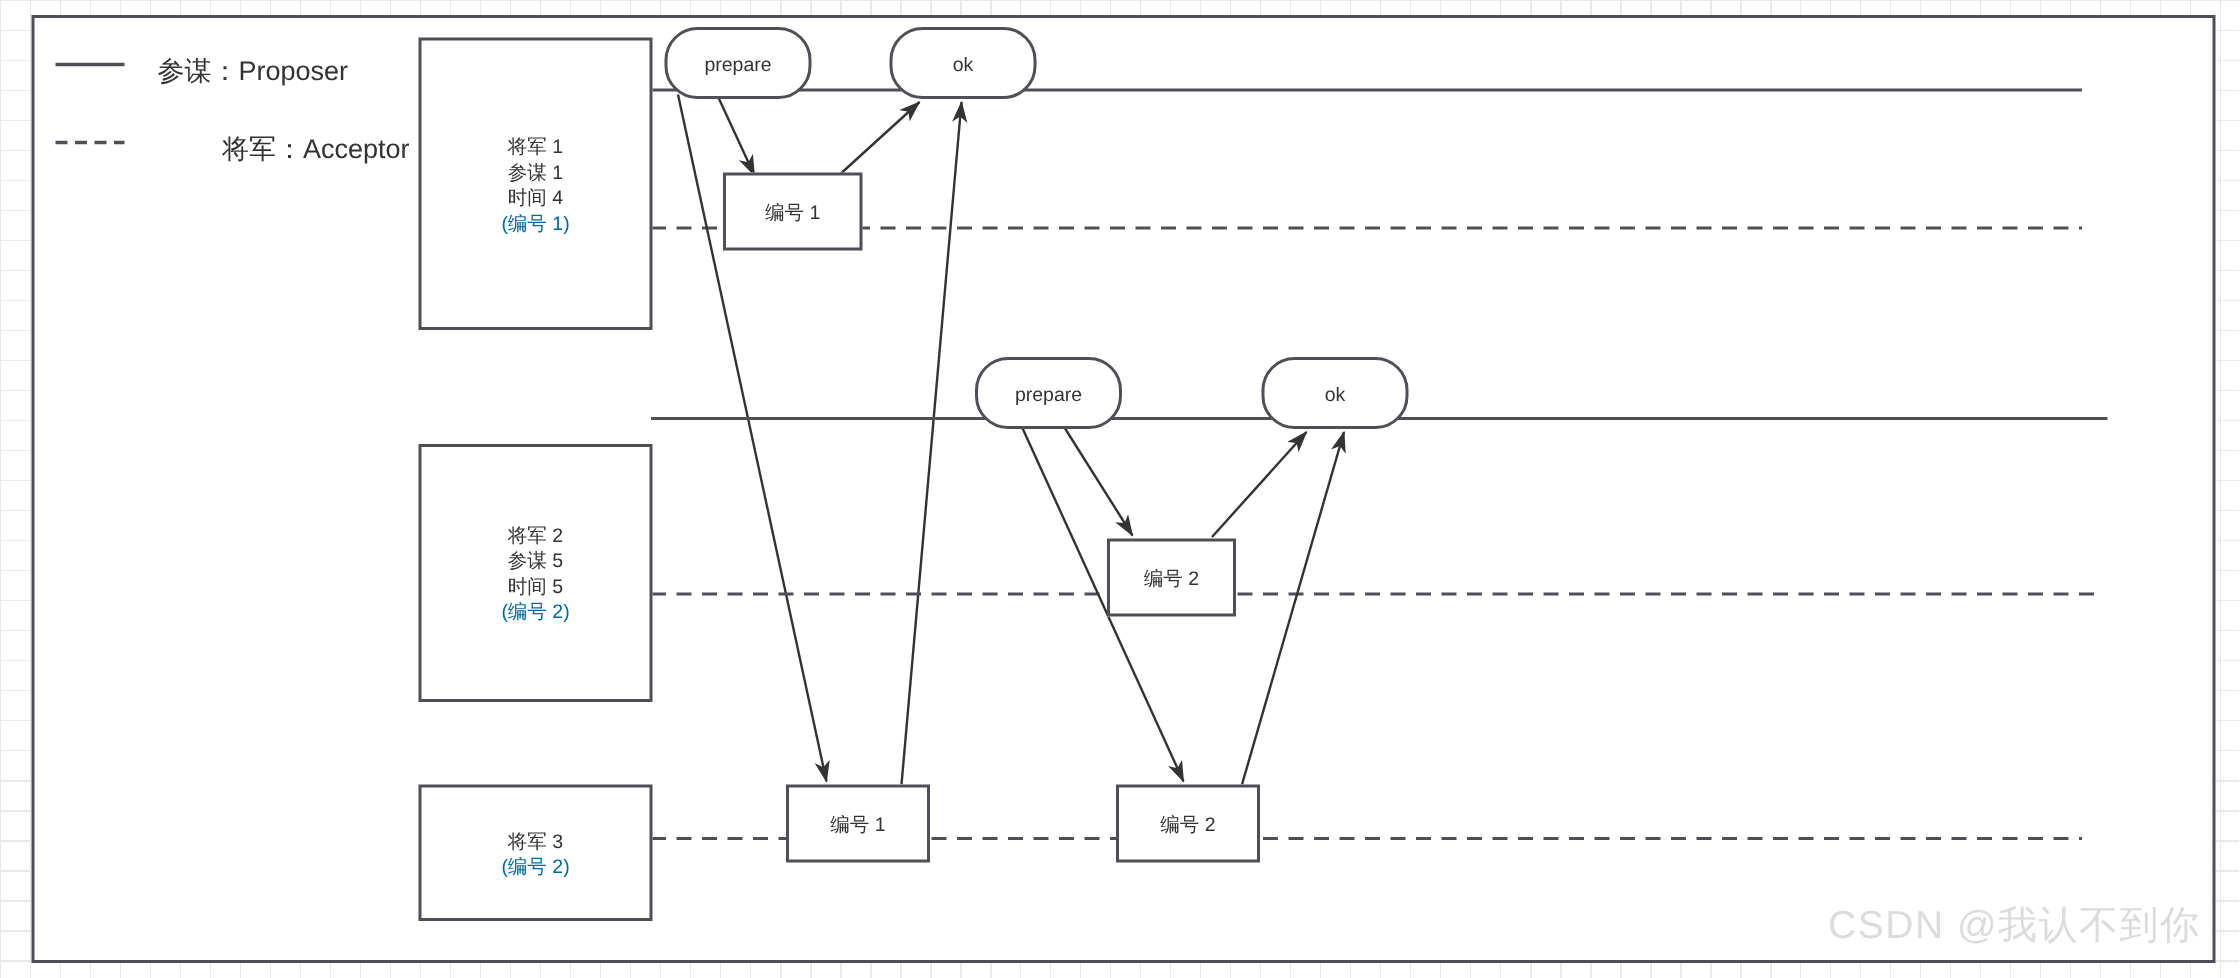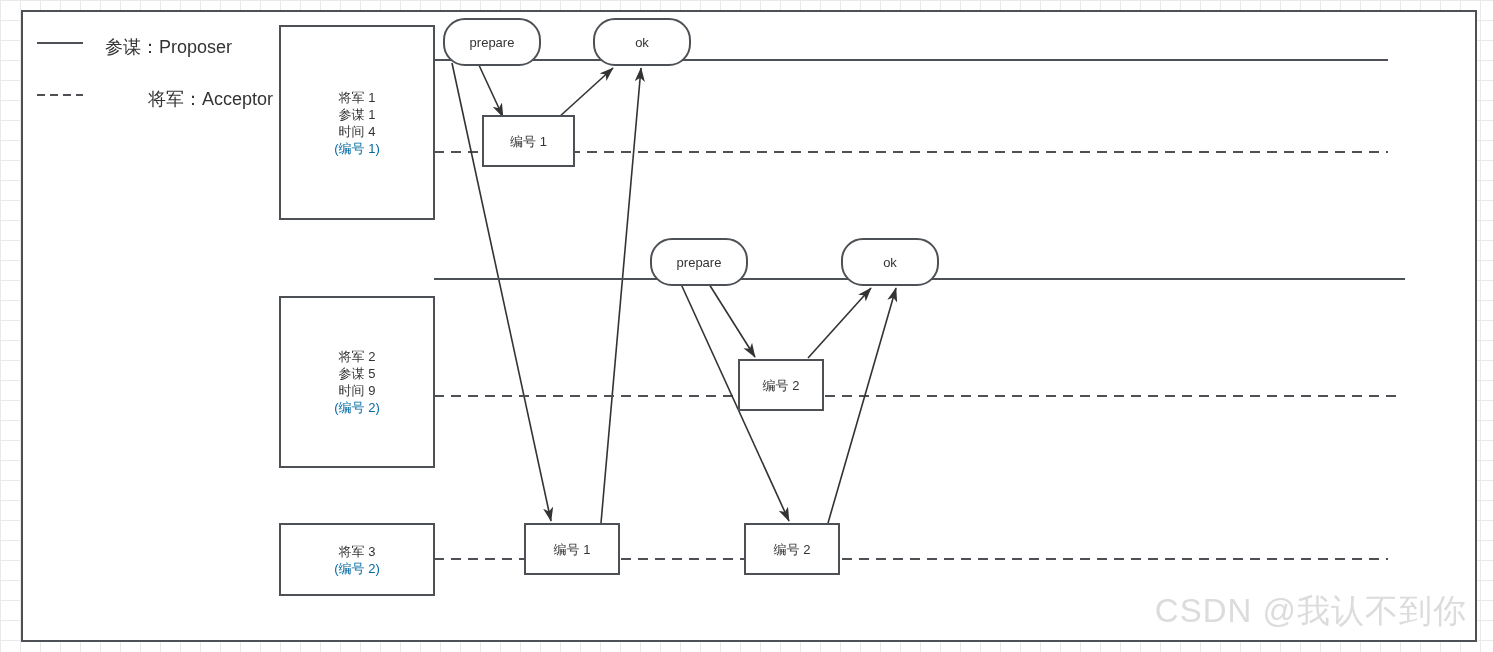--- a/index.html
+++ b/index.html
@@ -57,21 +57,21 @@
   .legend-label {
     position: absolute;
     font-size: 18px;
     color: #333333;
     white-space: nowrap;
   }
   .watermark {
     position: absolute;
     right: 26px;
     bottom: 18px;
-    font-size: 33px;
+    font-size: 26px;
     color: #dcdcdc;
     white-space: nowrap;
     letter-spacing: 1px;
   }
 </style>
 </head>
 <body>
 
 <div id="root">
 
@@ -119,25 +119,25 @@
   <div class="nodebox" style="left:279px; top:25px; width:156px; height:195px;">
     <div>将军 1</div>
     <div>参谋 1</div>
     <div>时间 4</div>
     <div class="gold">(编号 1)</div>
   </div>
 
   <div class="nodebox" style="left:279px; top:248px; width:156px; height:172px;margin-top:48px;">
     <div>将军 2</div>
     <div>参谋 5</div>
-    <div>时间 9</div>
+    <div>时间 5</div>
     <div class="gold">(编号 2)</div>
   </div>
 
-  <div class="nodebox" style="left:279px; top:523px; width:156px; height:73px;">
+  <div class="nodebox" style="left:279px; top:523px; width:156px; height:91px;">
     <div>将军 3</div>
     <div class="gold">(编号 2)</div>
   </div>
 
   <div class="nodebox rounded" style="left:443px; top:18px; width:98px; height:48px;">
     <div>prepare</div>
   </div>
 
   <div class="nodebox rounded" style="left:593px; top:18px; width:98px; height:48px;">
     <div>ok</div>

